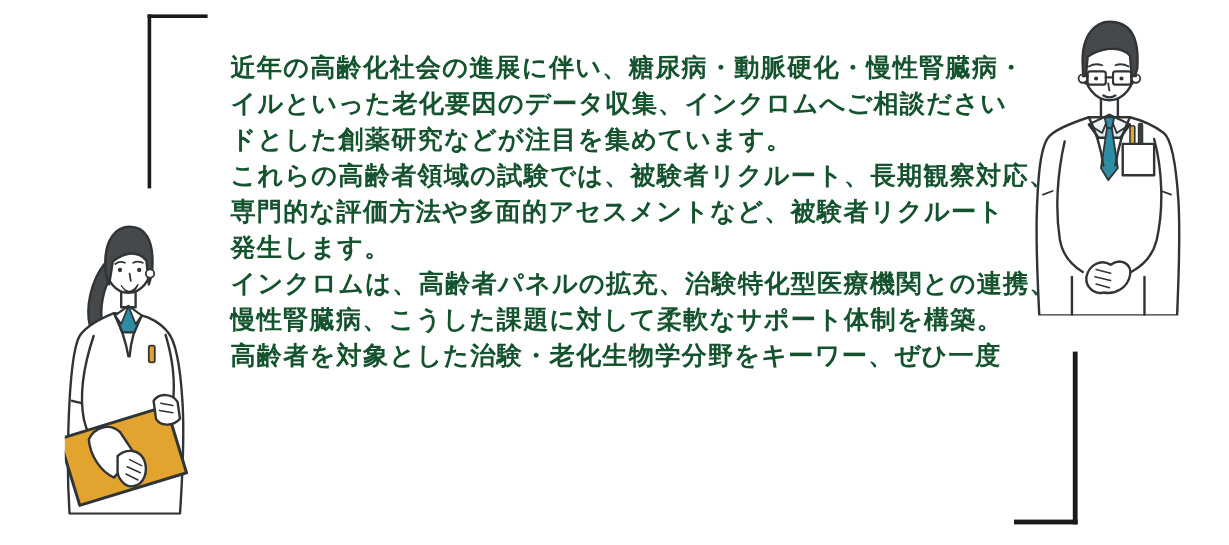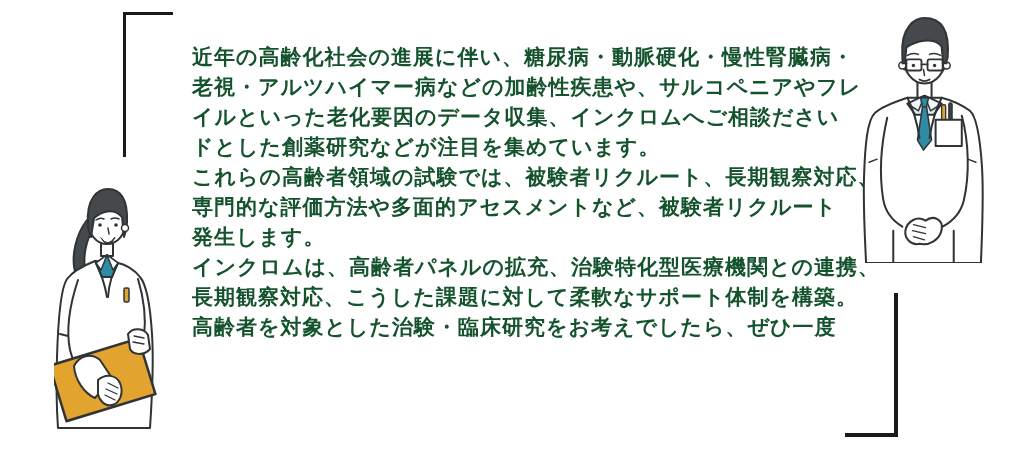--- a/index.html
+++ b/index.html
@@ -56,29 +56,28 @@
 </head>
 <body>
 
 <div class="page">
 
   <div class="bracket-tl"></div>
   <div class="bracket-br"></div>
 
   <div class="body-text">
     <div class="text-line">近年の高齢化社会の進展に伴い、糖尿病・動脈硬化・慢性腎臓病・</div>
-    <div class="text-line">老視・アルツハイマー病などの加齢性疾患や、サルコペニアやフレ</div>
     <div class="text-line">イルといった老化要因のデータ収集、インクロムへご相談ださい</div>
     <div class="text-line">ドとした創薬研究などが注目を集めています。</div>
     <div class="text-line">これらの高齢者領域の試験では、被験者リクルート、長期観察対応、</div>
     <div class="text-line">専門的な評価方法や多面的アセスメントなど、被験者リクルート</div>
     <div class="text-line">発生します。</div>
     <div class="text-line">インクロムは、高齢者パネルの拡充、治験特化型医療機関との連携、</div>
-    <div class="text-line">長期観察対応、こうした課題に対して柔軟なサポート体制を構築。</div>
-    <div class="text-line">高齢者を対象とした治験・臨床研究をお考えでしたら、ぜひ一度</div>
+    <div class="text-line">慢性腎臓病、こうした課題に対して柔軟なサポート体制を構築。</div>
+    <div class="text-line">高齢者を対象とした治験・老化生物学分野をキーワー、ぜひ一度</div>
   </div>
 
   <div class="illu illu-woman">
     <svg viewBox="0 0 106 245" fill="none" stroke-linecap="round" stroke-linejoin="round">
 
       <path d="M33,36 C22,50 17,72 21,88 C24,96 31,95 31,86 C29,72 32,56 39,46 Z" fill="#45494c" stroke="#303436" stroke-width="2"></path>
 
       <path d="M41,77 C31,81 19,87 13,95 C6,105 4,140 3,173 C2,203 3,230 4,244 L96,244
                C98,214 100,180 98,150 C96,118 92,100 86,93 C80,85 70,80 64,79 Z" fill="#ffffff" stroke="#303436" stroke-width="2"></path>
 

